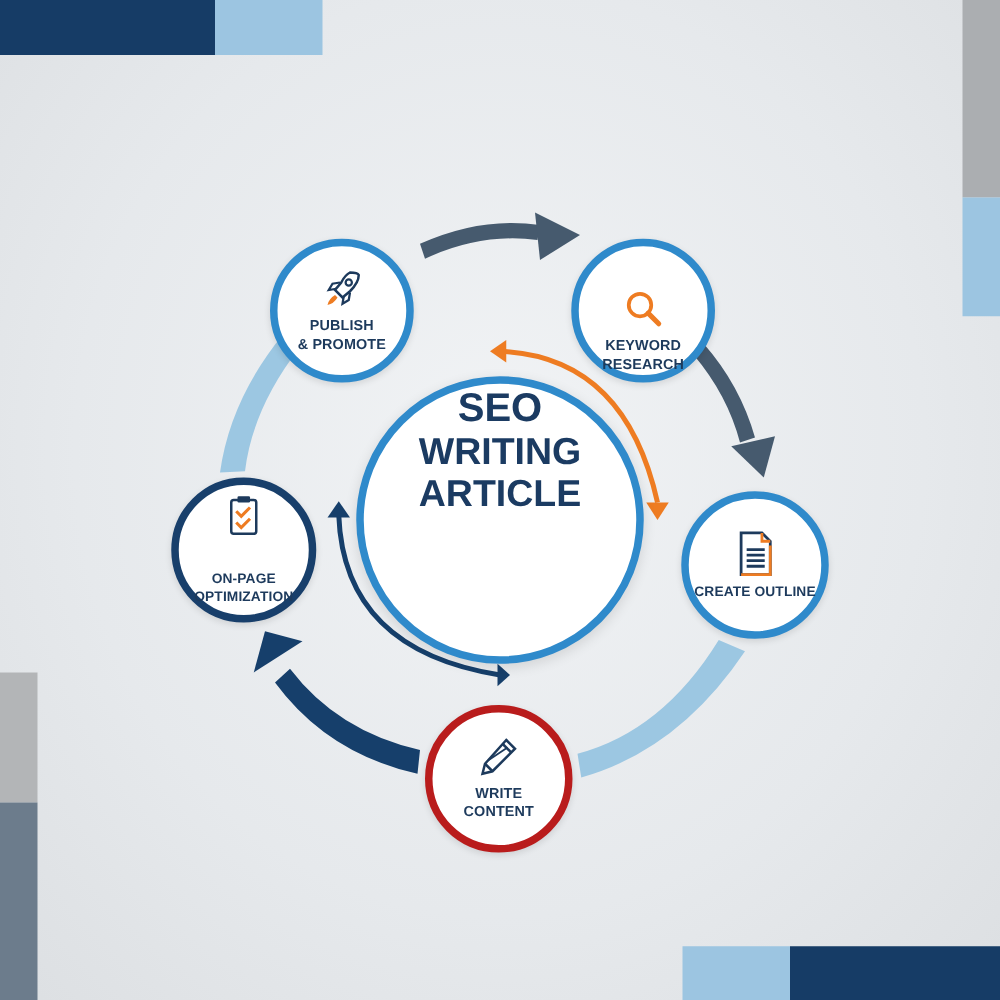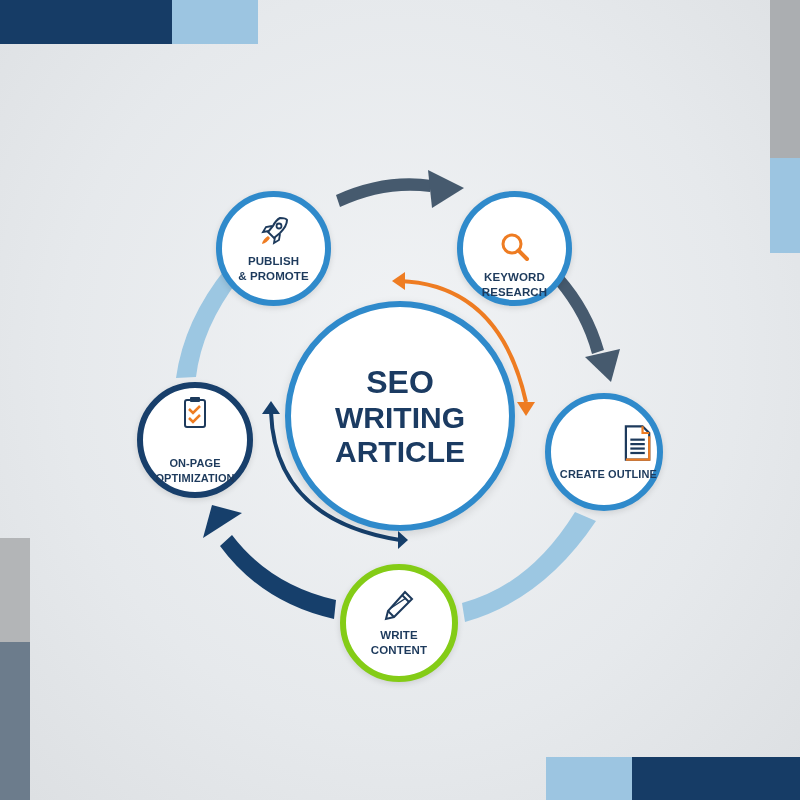--- a/index.html
+++ b/index.html
@@ -18,21 +18,21 @@
   }
   .node .label {
     font-weight: 700; font-size: 11.5px; line-height: 15px;
     color: #1d3a5c; letter-spacing: 0.1px; white-space: pre-line;
   }
   .node .icon { width: 36px; height: 36px; margin-bottom: 4px; }
   .center {
     position: absolute; left: 285px; top: 301px; width: 230px; height: 230px;
     border-radius: 50%; background: #fff; box-sizing: border-box;
     border: 6px solid #2f8acb; display: flex; flex-direction: column;
-    align-items: center; justify-content: center;
+    align-items: center; justify-content: flex-start;
     box-shadow: 0 3px 10px rgba(0,0,0,0.12);
   }
   .center .t {
     font-weight: 700; color: #1b3b62; font-size: 30px; line-height: 34px;
     text-align: center;
   }
 </style>
 </head>
 <body>
 
@@ -99,34 +99,34 @@
 
 <div class="node" style="left:457px;top:191px;width:115px;height:115px;border:6px solid #2f8acb;justify-content:flex-end;">
   <svg class="icon" viewBox="0 0 36 36">
     <circle cx="15" cy="14" r="9" fill="none" stroke="#ee7c22" stroke-width="3"></circle>
     <line x1="21.5" y1="20.5" x2="30" y2="29" stroke="#ee7c22" stroke-width="4" stroke-linecap="round"></line>
   </svg>
   <div class="label">KEYWORD
 RESEARCH</div>
 </div>
 
-<div class="node" style="left:545px;top:393px;width:118px;height:118px;border:6px solid #2f8acb;align-items:flex-end;">
+<div class="node" style="left:545px;top:393px;width:118px;height:118px;border:6px solid #2f8acb;">
   <svg class="icon" viewBox="0 0 36 36" style="width:40px;height:40px;">
     <path d="M8,3 L23,3 L29,9 L29,33 L8,33 Z" fill="none" stroke="#1d3a5c" stroke-width="2"></path>
     <path d="M23,3 L23,9 L29,9" fill="none" stroke="#ee7c22" stroke-width="2"></path>
     <path d="M29,12 L29,33 L8,33" fill="none" stroke="#ee7c22" stroke-width="2"></path>
     <line x1="12" y1="15" x2="25" y2="15" stroke="#1d3a5c" stroke-width="2"></line>
     <line x1="12" y1="19" x2="25" y2="19" stroke="#1d3a5c" stroke-width="2"></line>
     <line x1="12" y1="23" x2="25" y2="23" stroke="#1d3a5c" stroke-width="2"></line>
     <line x1="12" y1="27" x2="25" y2="27" stroke="#1d3a5c" stroke-width="2"></line>
   </svg>
   <div class="label" style="font-size:11px;">CREATE OUTLINE</div>
 </div>
 
-<div class="node" style="left:340px;top:564px;width:118px;height:118px;border:6px solid #84cc16;">
+<div class="node" style="left:340px;top:564px;width:118px;height:118px;border:6px solid #b91c1c;">
   <svg class="icon" viewBox="0 0 36 36">
     <path d="M24,4 L31,11 L13,29 L5,31 L7,23 Z" fill="none" stroke="#1d3a5c" stroke-width="2"></path>
     <line x1="21" y1="7" x2="28" y2="14" stroke="#1d3a5c" stroke-width="2"></line>
     <line x1="7" y1="23" x2="13" y2="29" stroke="#1d3a5c" stroke-width="2"></line>
     <line x1="10" y1="20" x2="25" y2="10" stroke="#1d3a5c" stroke-width="1.5"></line>
   </svg>
   <div class="label">WRITE
 CONTENT</div>
 </div>
 

